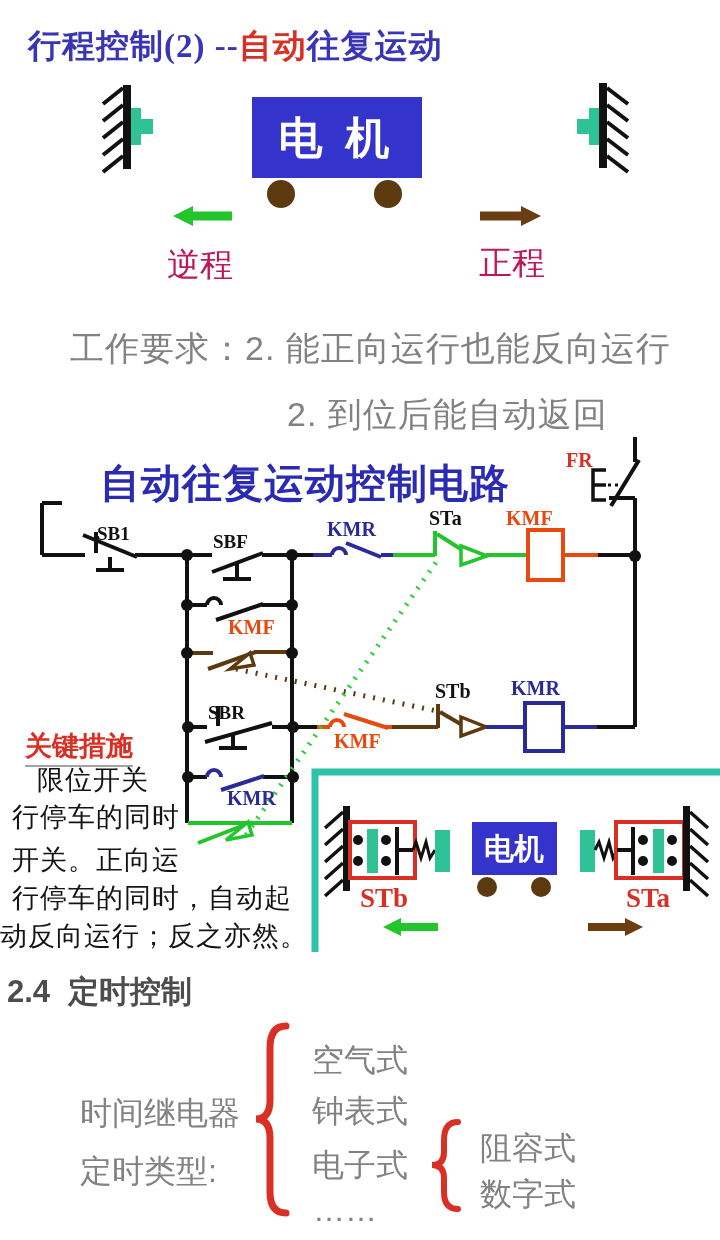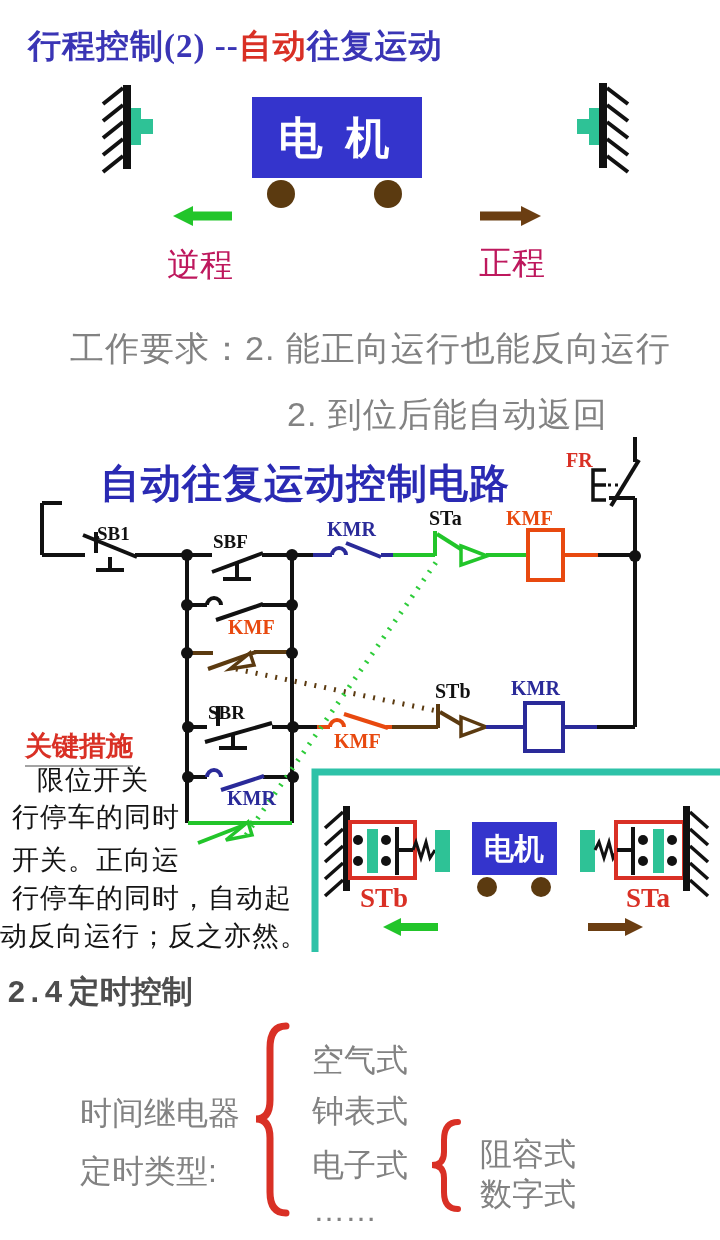--- a/index.html
+++ b/index.html
@@ -21,29 +21,29 @@
   .km-head{left:25px;top:728px;font-size:27px;color:#D93025;font-family:Liberation Sans, sans-serif;
            font-weight:600;border-bottom:2px solid #a3a3a3;padding-bottom:1px;}
   .km{font-size:27px;color:#141414;font-family:"Liberation Serif",serif;letter-spacing:1px;}
   .km0{left:37px;top:762px;}
   .km1{left:12px;top:799px;}
   .km2{left:12px;top:842px;}
   .km3{left:12px;top:880px;}
   .km4{left:0;top:918px;}
   
   .sec-head{left:7px;top:971px;font-size:31px;font-weight:bold;color:#4D4D4D;}
-  .sec-head .num{margin-right:6px;font-family:Liberation Mono, monospace;}
+  .sec-head .num{margin-right:18px;}
   .tm{font-size:32px;color:#828282;}
   .tm-l1{left:80px;top:1092px;}
   .tm-l2{left:80px;top:1150px;}
   .tm-i0{left:312px;top:1039px;}
   .tm-i1{left:312px;top:1090px;}
   .tm-i2{left:312px;top:1144px;}
   .tm-el{left:313px;top:1192px;}
-  .tm-s0{left:480px;top:1127px;margin-top:6px;}
+  .tm-s0{left:480px;top:1127px;}
   .tm-s1{left:480px;top:1173px;}
   svg.overlay{position:absolute;left:0;top:0;pointer-events:none;}
   svg text{font-family:"Liberation Serif",serif;font-weight:bold;}
 </style>
 </head>
 <body>
 
 <div class="stage">
 
   <svg class="overlay" width="720" height="1240" viewBox="0 0 720 1240">

